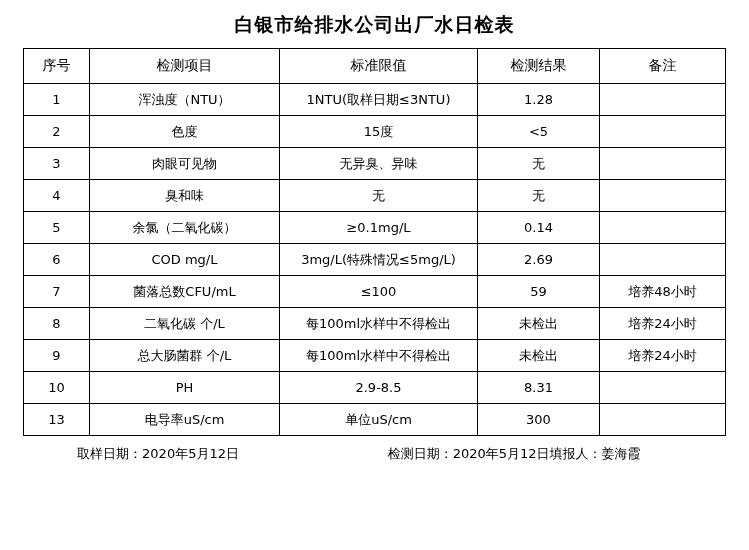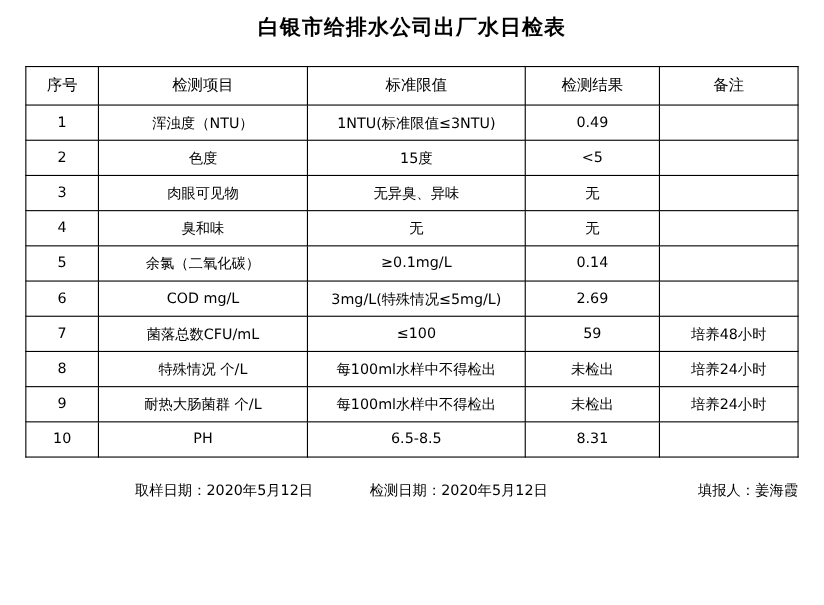--- a/index.html
+++ b/index.html
@@ -24,21 +24,21 @@
     text-align: center;
     font-size: 19px;
     font-weight: bold;
     letter-spacing: 1px;
     padding-top: 12px;
     padding-bottom: 10px;
     font-family: Liberation Sans, sans-serif;
   }
   table.report {
     border-collapse: collapse;
-    margin: 12px auto;
+    margin: 0 auto;
     width: 702px;
     table-layout: fixed;
   }
   table.report td, table.report th {
     border: 1px solid #000000;
     font-size: 13px;
     font-weight: normal;
     text-align: center;
     vertical-align: middle;
     height: 31px;
@@ -57,23 +57,23 @@
   col.c-remark { width: 126px; }
 
   .footer {
     width: 702px;
     margin: 0 auto;
     display: flex;
     align-items: center;
     font-size: 13px;
     padding-top: 9px;
   }
-  .footer .f-sample { width: 256px; text-align: right; padding-left: 8px; }
-  .footer .f-test { width: 268px; text-align: center; }
-  .footer .f-filler { width: 178px; text-align: right; font-family: Liberation Serif, serif; }
+  .footer .f-sample { width: 256px; text-align: center; padding-left: 8px; }
+  .footer .f-test { width: 268px; text-align: right; }
+  .footer .f-filler { width: 178px; text-align: left; font-family: Liberation Serif, serif; }
   .num-cell { font-family: "DejaVu Sans", "Liberation Sans", sans-serif; }
 </style>
 </head>
 <body>
 
 <div class="page">
 
   <div class="doc-title">白银市给排水公司出厂水日检表</div>
 
   <table class="report">
@@ -90,22 +90,22 @@
         <th>检测项目</th>
         <th>标准限值</th>
         <th>检测结果</th>
         <th>备注</th>
       </tr>
     </thead>
     <tbody>
       <tr>
         <td class="num-cell">1</td>
         <td>浑浊度（NTU）</td>
-        <td>1NTU(标准限值≤3NTU)</td>
-        <td>0.49</td>
+        <td>1NTU(取样日期≤3NTU)</td>
+        <td>1.28</td>
         <td></td>
       </tr>
       <tr>
         <td class="num-cell">2</td>
         <td>色度</td>
         <td>15度</td>
         <td>&lt;5</td>
         <td></td>
       </tr>
       <tr>
@@ -138,37 +138,44 @@
       </tr>
       <tr>
         <td class="num-cell">7</td>
         <td>菌落总数CFU/mL</td>
         <td>≤100</td>
         <td>59</td>
         <td>培养48小时</td>
       </tr>
       <tr>
         <td class="num-cell">8</td>
-        <td>特殊情况 个/L</td>
+        <td>二氧化碳 个/L</td>
         <td>每100ml水样中不得检出</td>
         <td>未检出</td>
         <td>培养24小时</td>
       </tr>
       <tr>
         <td class="num-cell">9</td>
-        <td>耐热大肠菌群 个/L</td>
+        <td>总大肠菌群 个/L</td>
         <td>每100ml水样中不得检出</td>
         <td>未检出</td>
         <td>培养24小时</td>
       </tr>
       <tr>
         <td class="num-cell">10</td>
         <td>PH</td>
-        <td>6.5-8.5</td>
+        <td>2.9-8.5</td>
         <td>8.31</td>
+        <td></td>
+      </tr>
+      <tr>
+        <td class="num-cell">13</td>
+        <td>电导率uS/cm</td>
+        <td>单位uS/cm</td>
+        <td>300</td>
         <td></td>
       </tr>
     </tbody>
   </table>
 
   <div class="footer">
     <div class="f-sample">取样日期：2020年5月12日</div>
     <div class="f-test">检测日期：2020年5月12日</div>
     <div class="f-filler">填报人：姜海霞</div>
   </div>

